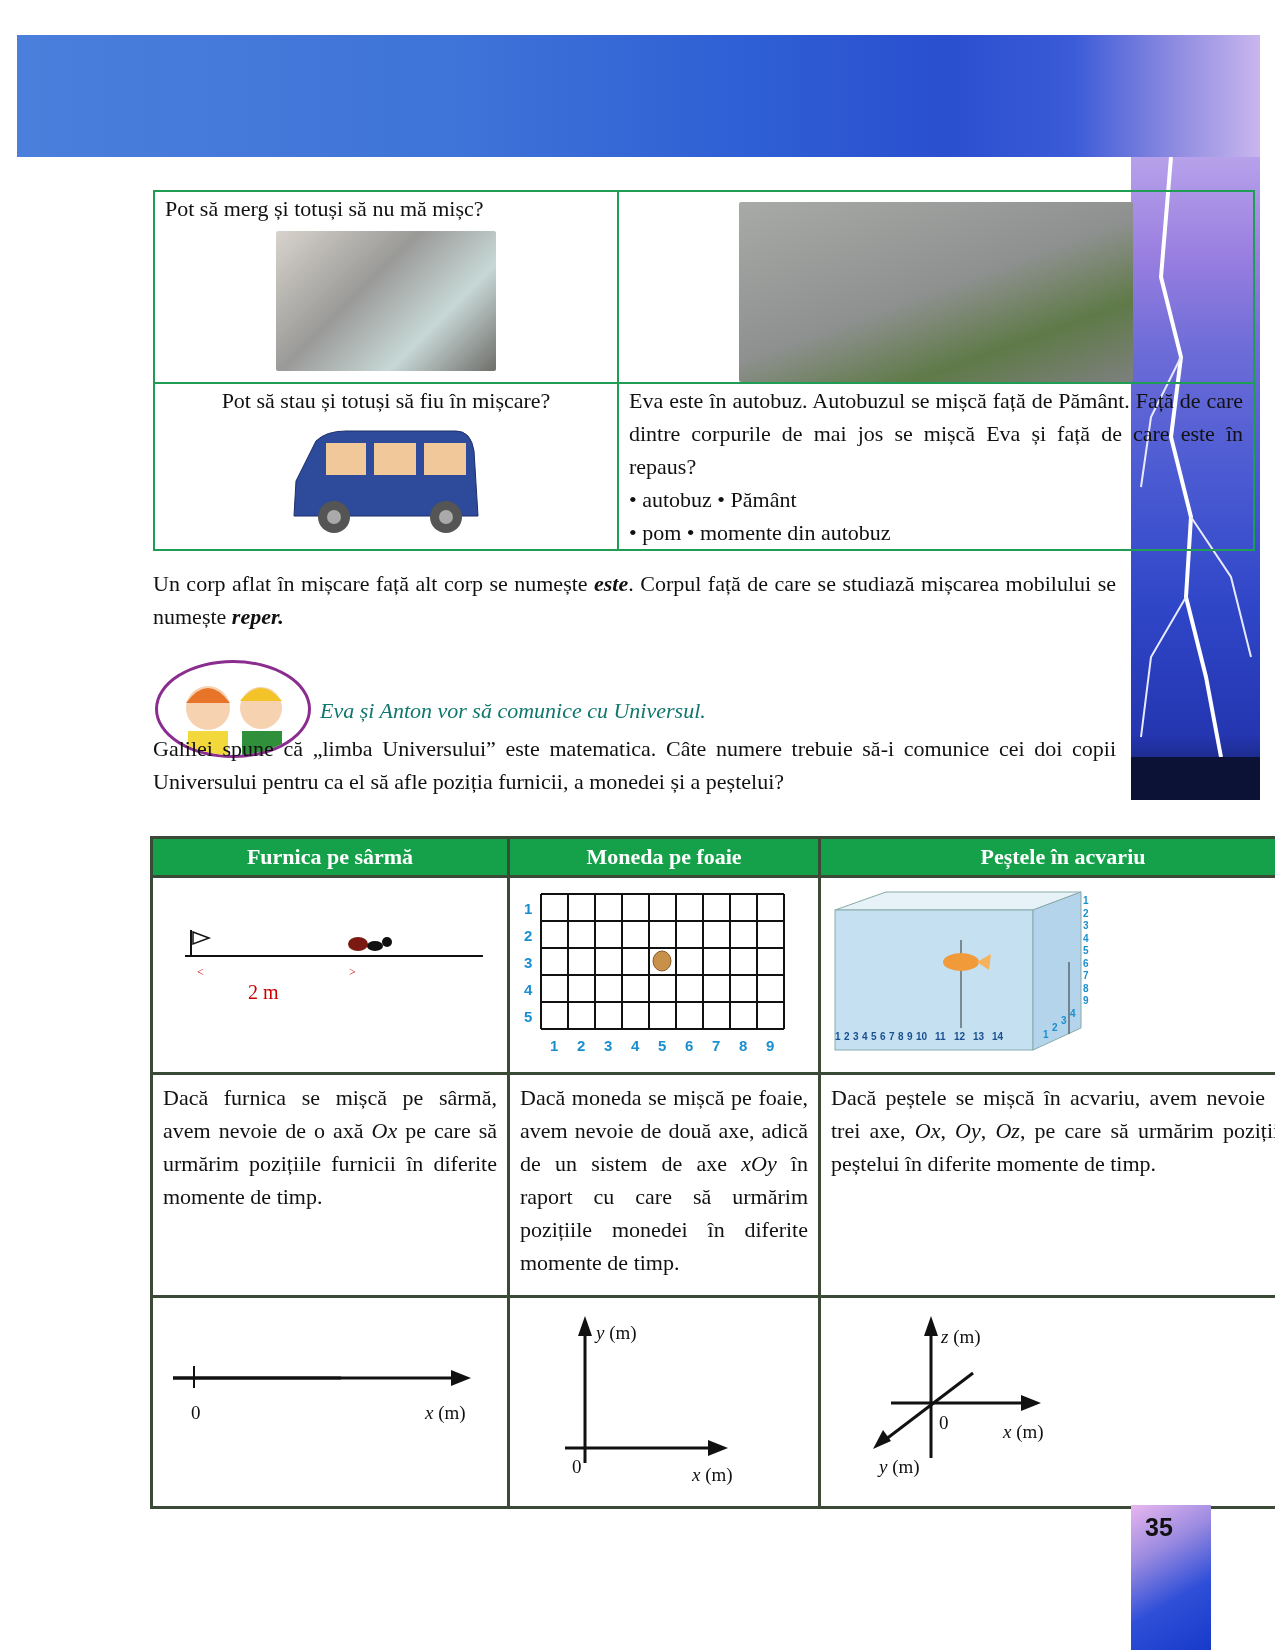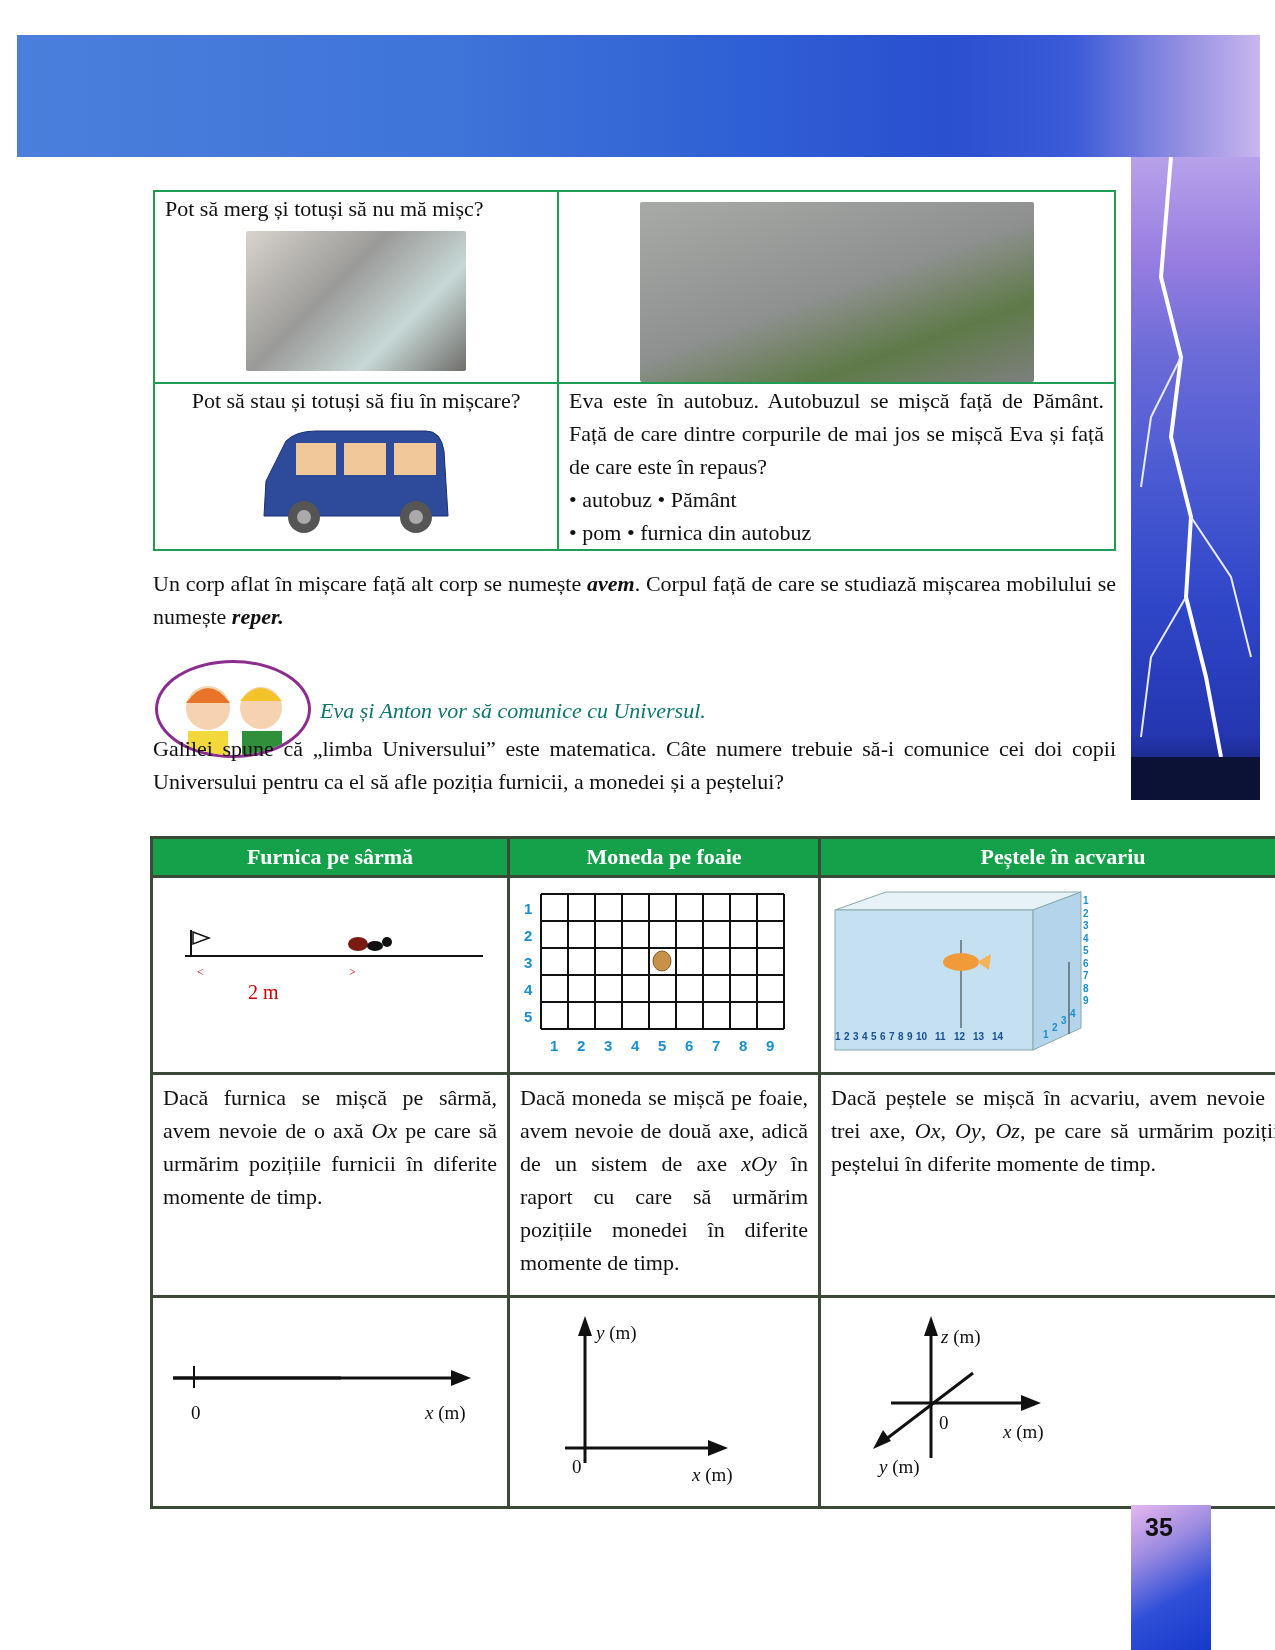--- a/index.html
+++ b/index.html
@@ -7,21 +7,21 @@
          font-family:"Liberation Serif", serif; color:#111; }
   .banner { position:absolute; left:17px; top:35px; width:1243px; height:122px;
     background: linear-gradient(90deg,#4a7fdc 0%,#3f74d8 35%,#2e5ed4 60%,#2a4fcf 75%,#3b5bd8 85%,#8c8ae0 93%,#c9b6ee 100%); }
   .side-photo { position:absolute; left:1131px; top:157px; width:129px; height:643px;
     background: linear-gradient(180deg,#b7a1ea 0%,#9a7fe0 15%,#6d6cd8 30%,#4a5ad2 50%,#2f46c8 70%,#2436b0 90%,#101850 100%); overflow:hidden; }
   .bolt { position:absolute; left:0; top:0; width:129px; height:643px; }
   .page-num-box { position:absolute; left:1131px; top:1505px; width:80px; height:154px;
     background: linear-gradient(150deg,#e8b7ef 0%,#9a8ae0 30%,#2f4fd8 60%,#1437c8 100%); text-align: right; }
   .page-num { position:absolute; left:14px; top:8px; font-family:"Liberation Sans", sans-serif; font-weight:bold; font-size:25px; color:#111; }
 
-  table.top { position:absolute; left:153px; top:190px; width:963px; border-collapse:collapse;padding-left:28px; }
+  table.top { position:absolute; left:153px; top:190px; width:1102px; border-collapse:collapse;padding-left:28px; }
   table.top td { border:2px solid #1f9d55; vertical-align:top; font-size:22px; line-height:33px; padding:0 10px; }
   .q-title { text-align:center; }
   .img-ph { margin:6px auto 0 auto; border-radius:2px; }
 
   .para { position:absolute; left:153px; width:963px; font-size:22px; line-height:33px; text-align:justify; }
   .kids { position:absolute; left:155px; top:660px; width:150px; height:92px; border:3px solid #8b2c8f; border-radius:50%; background:#fff; overflow:hidden; }
   .kids-caption { position:absolute; left:320px; top:698px; font-size:22px; font-style:italic; color:#0f766e; }
 
   table.main { position:absolute; left:150px; top:836px; width:1158px; border-collapse:collapse; }
   table.main th { background:#14a14a; color:#fff; font-size:22px; font-weight:bold; height:34px; border:3px solid #3b4a36; }
@@ -68,28 +68,28 @@
         <rect x="138" y="22" width="42" height="32" fill="#f0c89a"></rect>
         <circle cx="48" cy="96" r="16" fill="#555"></circle>
             <circle cx="48" cy="96" r="7" fill="#aaa"></circle>
         <circle cx="160" cy="96" r="16" fill="#555"></circle>
             <circle cx="160" cy="96" r="7" fill="#aaa"></circle>
       </svg>
     </td>
     <td style="text-align:justify;">
       <div>Eva este în autobuz. Autobuzul se mișcă față de Pământ. Față de care dintre corpurile de mai jos se mișcă Eva și față de care este în repaus?</div>
       <div>• autobuz • Pământ</div>
-      <div>• pom • furnica din autobuz</div>
+      <div>• pom • momente din autobuz</div>
     </td>
   </tr>
 </tbody>
   </table>
 
 <div class="para" style="top:567px;">
-  <span>Un corp aflat în mișcare față alt corp se numește </span><b><i>avem</i></b><span>. Corpul față de care se studiază mișcarea mobilului se numește </span><b><i>reper.</i></b>
+  <span>Un corp aflat în mișcare față alt corp se numește </span><b><i>este</i></b><span>. Corpul față de care se studiază mișcarea mobilului se numește </span><b><i>reper.</i></b>
 </div>
 
 <div class="kids">
   <svg width="150" height="92">
     <circle cx="50" cy="45" r="22" fill="#f6d2b0"></circle>
       <path d="M28,40 Q50,10 72,40" fill="#e8742a"></path>
     <rect x="30" y="68" width="40" height="30" fill="#f2d83a"></rect>
     <circle cx="103" cy="45" r="21" fill="#f6d2b0"></circle>
       <path d="M82,38 Q103,12 124,38" fill="#f2c42a"></path>
     <rect x="84" y="68" width="40" height="30" fill="#2f8f3a"></rect>

